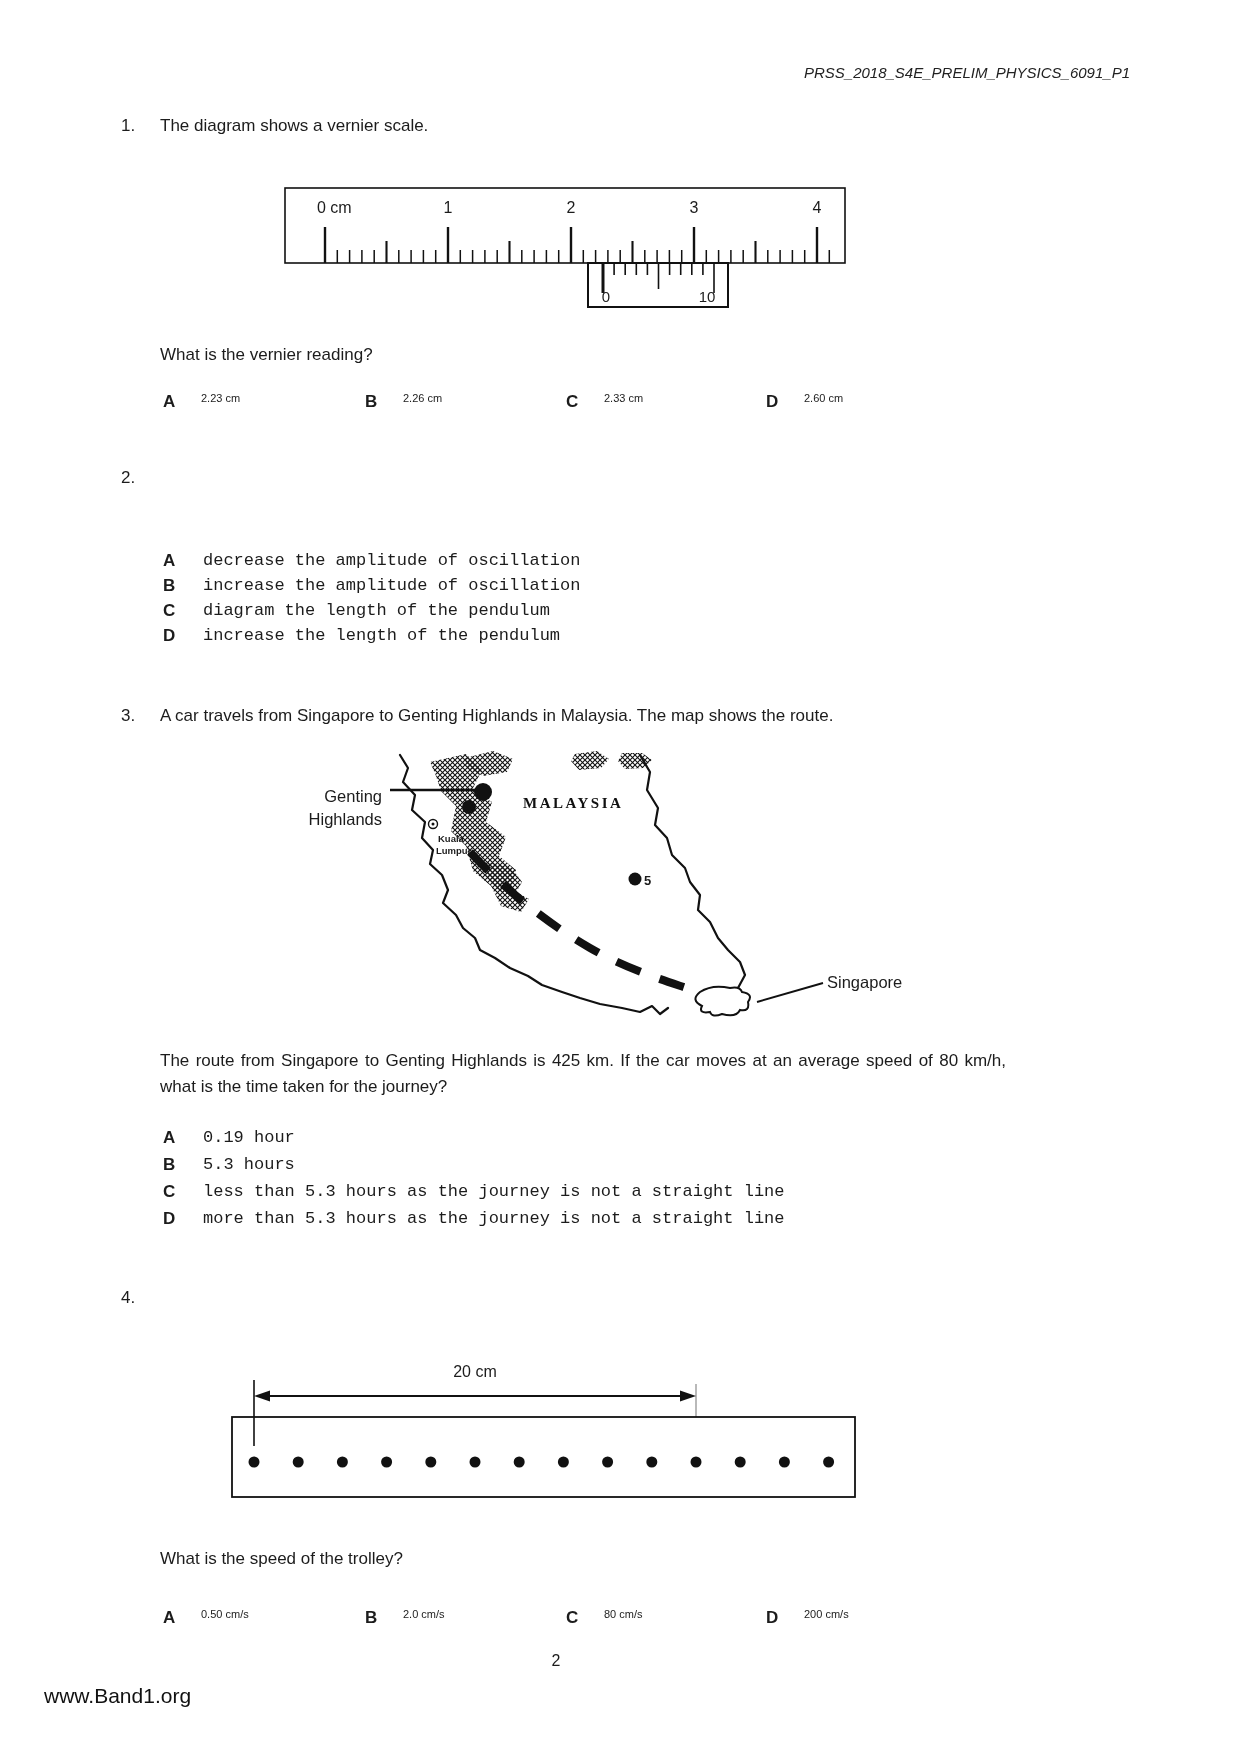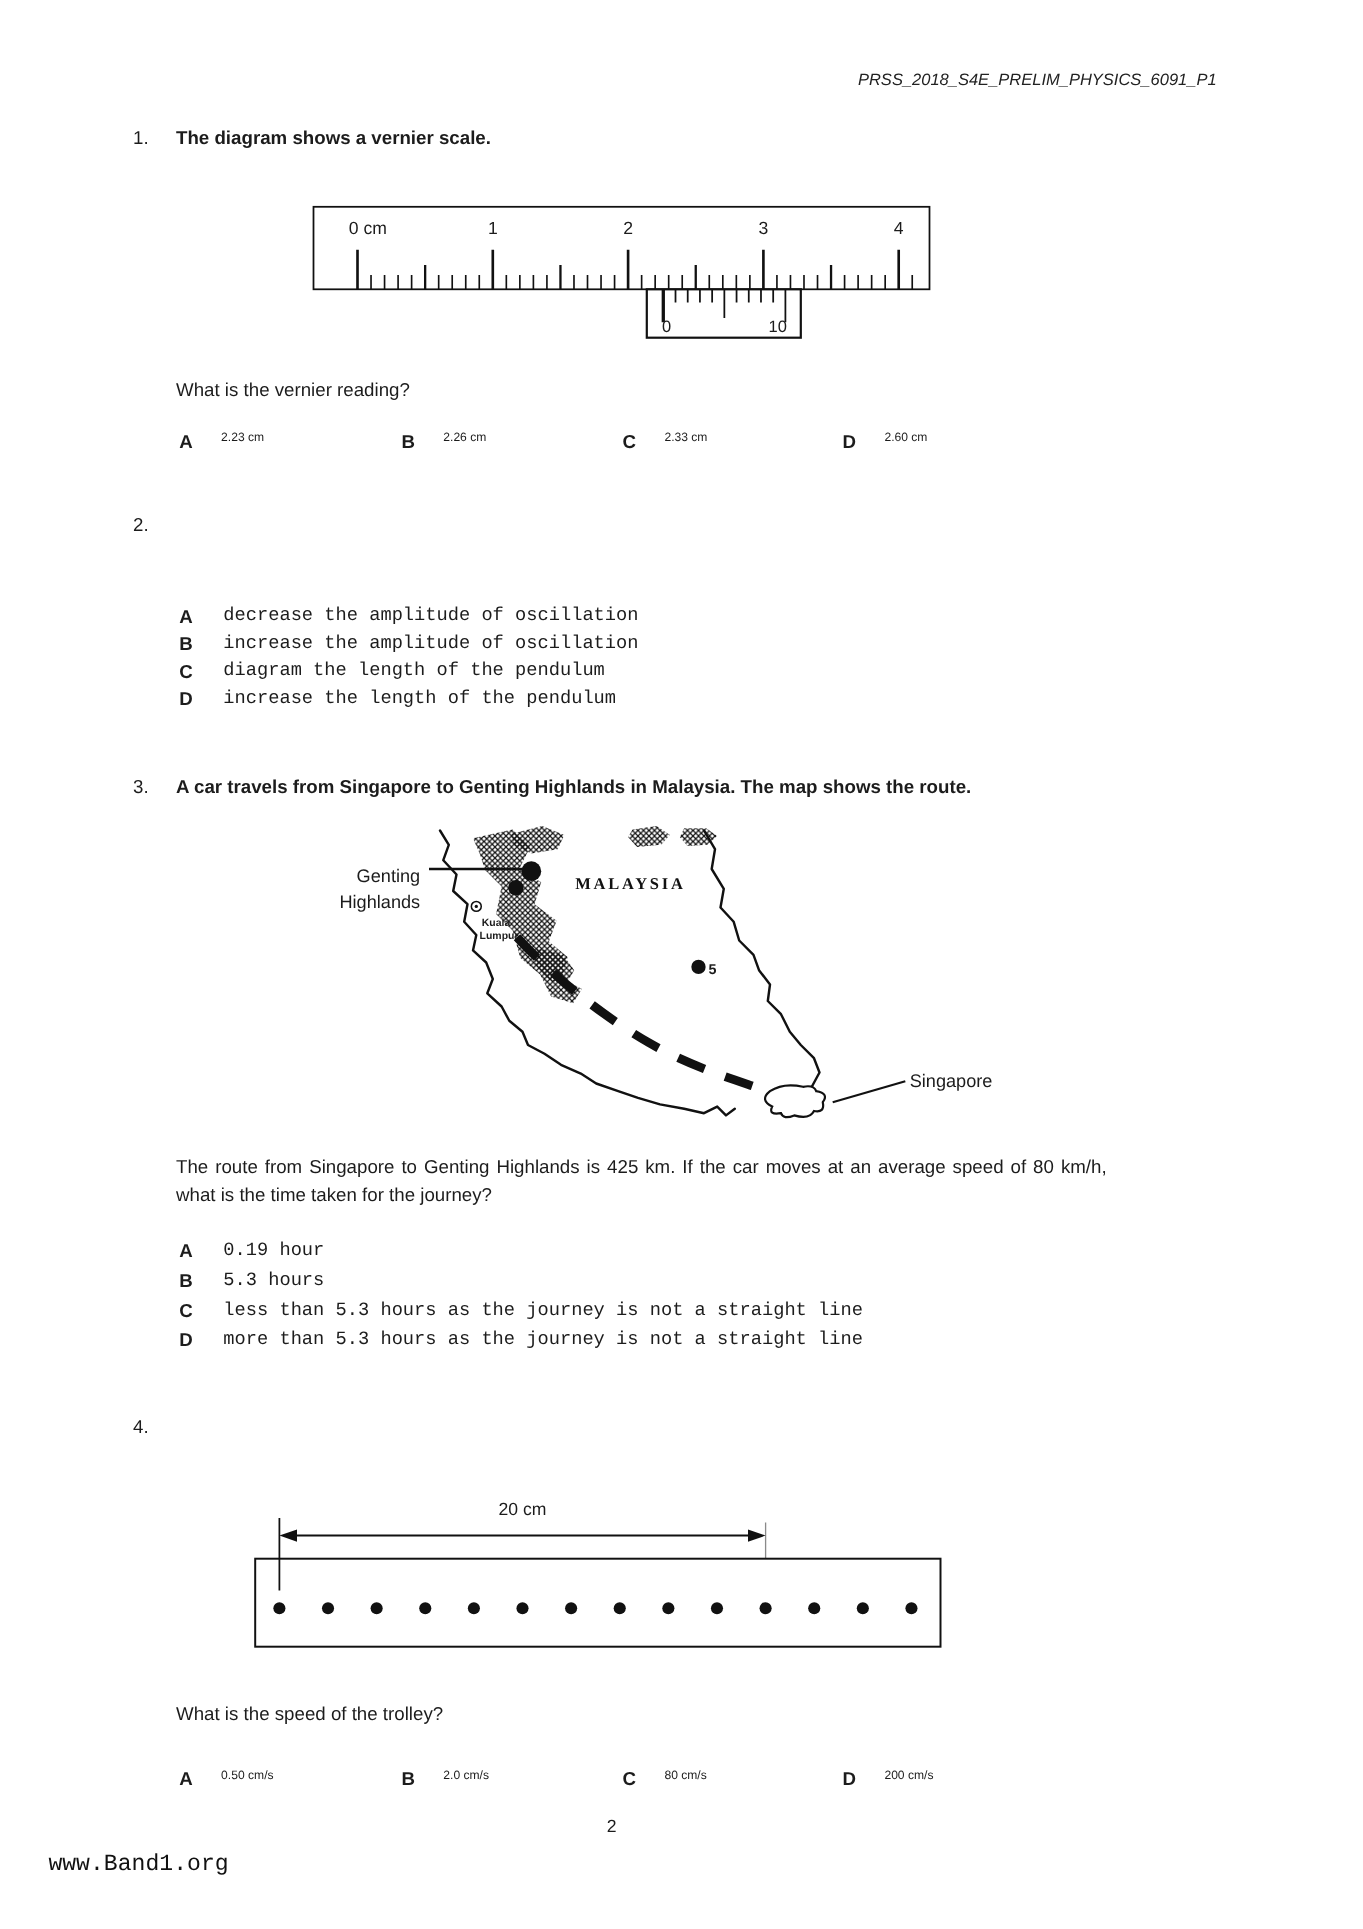--- a/index.html
+++ b/index.html
@@ -4,24 +4,24 @@
 <style>
   html,body{margin:0;padding:0;background:#e8e8e8;}
   .page{
     position:relative;width:1239px;height:1754px;background:#ffffff;
     margin:0 auto;overflow:hidden;
     font-family:"Liberation Sans",sans-serif;color:#1c1c1c;
   }
   .abs{position:absolute;}
   .header-code{
     position:absolute;top:64px;left:0;width:1106px;text-align:right;
-    font-style:italic;font-size:15px;color:#222;
+    font-style:italic;font-size:15px;color:#222;padding-left:24px;
   }
   .qnum{position:absolute;left:121px;font-size:17px;}
-  .qtext{position:absolute;left:160px;font-size:17px;font-weight:bold;}
+  .qtext{position:absolute;left:160px;font-size:17px;}
   .para{
     position:absolute;left:160px;width:846px;font-size:17px;line-height:26px;
     text-align:justify;
   }
   .prompt{position:absolute;left:160px;font-size:17px;}
   .optrow{position:absolute;left:0;top:0;width:100%;height:24px;}
   .optL{position:absolute;font-weight:bold;font-size:17px;}
   .optT{position:absolute;font-size:11px;}
   .stackrow{position:absolute;left:0;width:100%;height:24px;}
   .stackrow .letter{position:absolute;left:163px;font-weight:bold;font-size:17px;}
@@ -30,21 +30,21 @@
   .ruler-num{font-size:16px;}
   .vernier-num{font-size:15px;}
   .map-label{font-size:16.5px;}
   .country-label{font-family:"Liberation Serif",serif;font-weight:bold;font-size:15px;letter-spacing:2.5px;fill:#111;}
   .kl-label{font-size:9.5px;font-weight:bold;}
   .marker-label{font-size:13px;font-weight:bold;}
   .dim-label{font-size:16px;}
   .footer-page{position:absolute;top:1652px;left:506px;width:100px;text-align:center;font-size:16px;}
   .footer-site{
     position:absolute;top:1684px;left:44px;
-    font-family:Liberation Mono, monospace;font-size:21px;color:#111;
+    font-family:Liberation Sans, sans-serif;font-size:21px;color:#111;
   }
 </style>
 </head>
 <body>
 
 <div class="page">
 
   <div class="header-code">PRSS_2018_S4E_PRELIM_PHYSICS_6091_P1</div>
 
   <div class="qnum" style="top:116px">1.</div>

